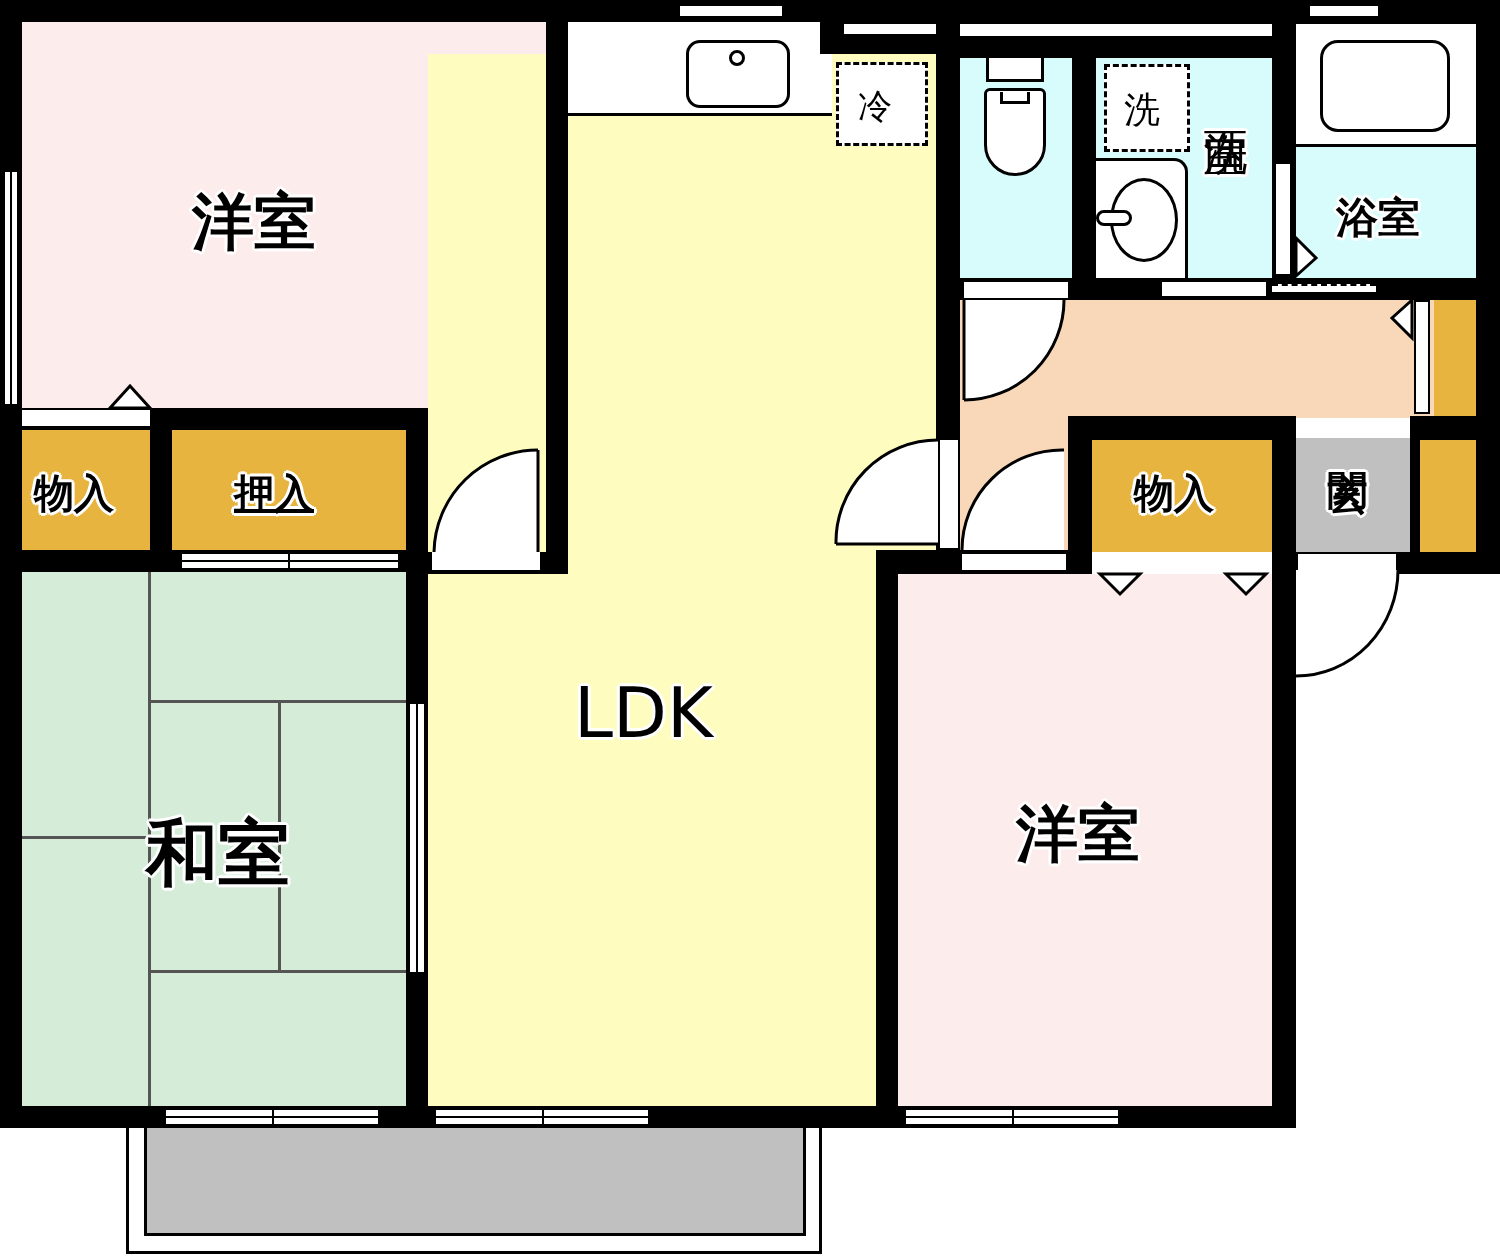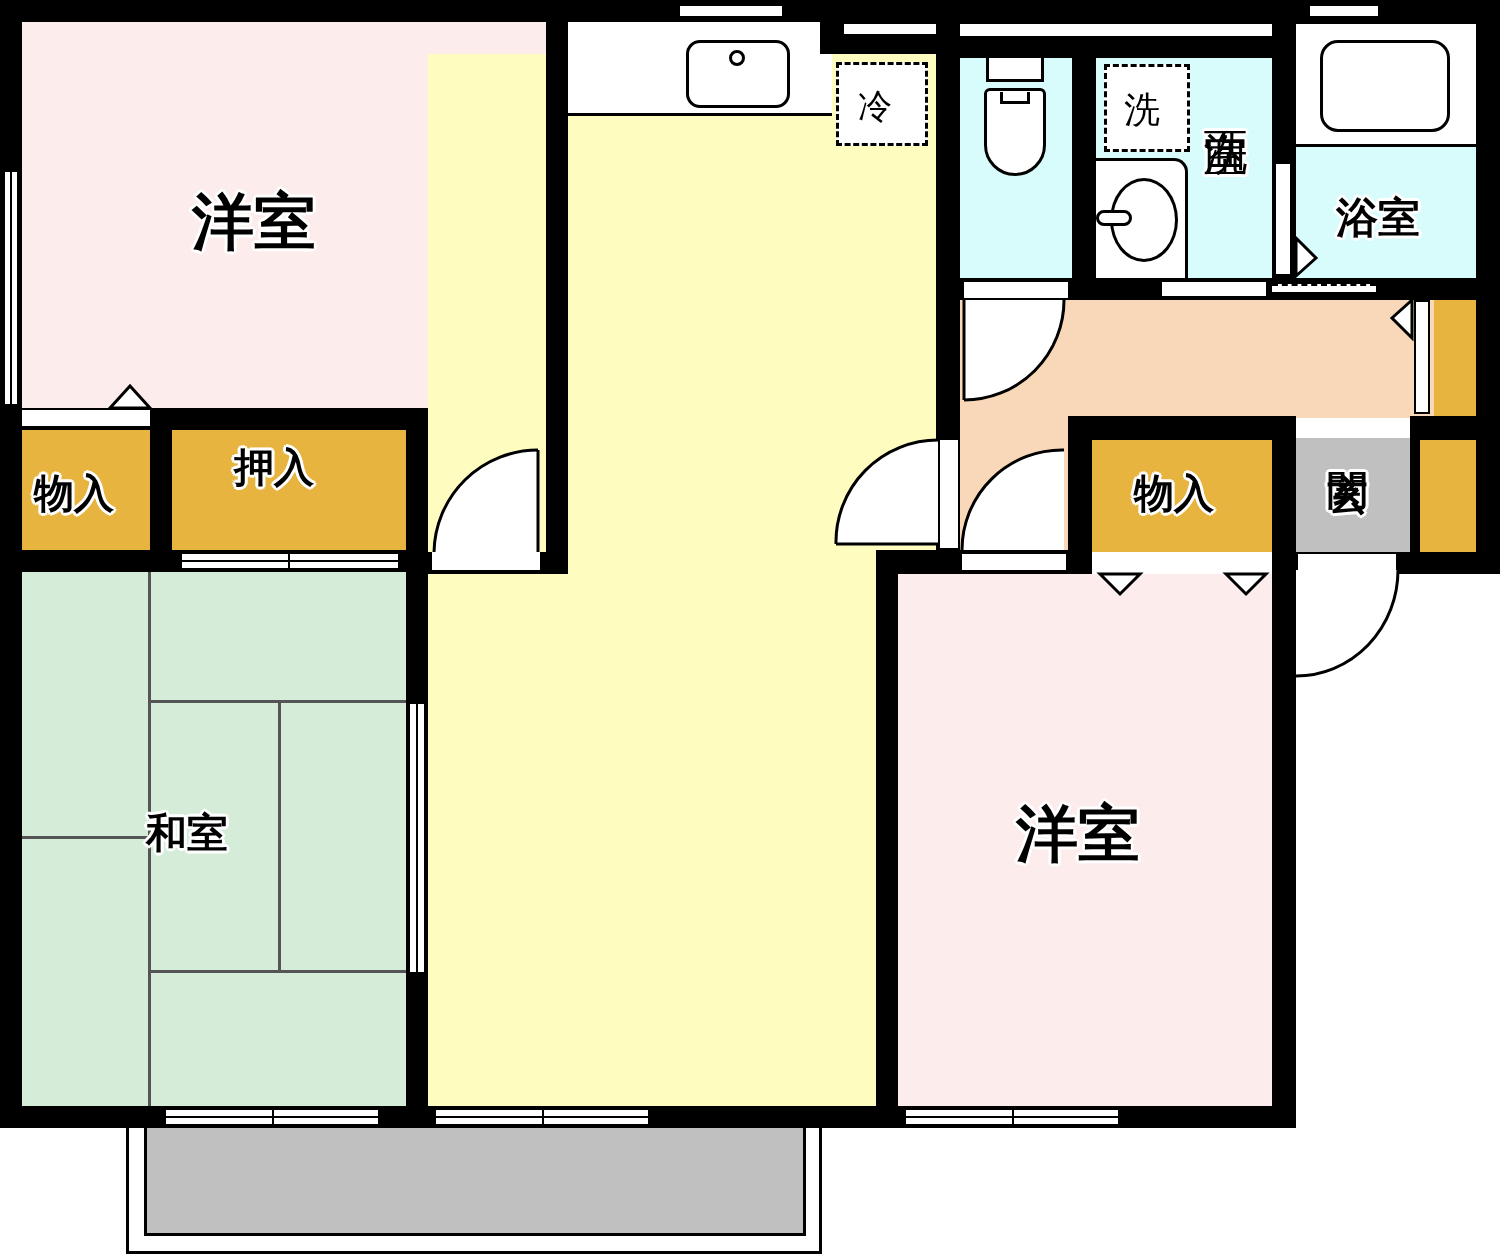--- a/index.html
+++ b/index.html
@@ -197,21 +197,22 @@
   </svg>
 
   <div class="abs" style="left:1298px;top:554px;width:98px;height:16px;background:#fff;"></div>
   <svg style="left:1294px;top:568px;" width="112" height="112">
     <path d="M2,2 L104,2 A102,108 0 0 1 2,108" fill="#fff" stroke="none"></path>
     <path d="M104,2 A102,106 0 0 1 2,108" fill="none" stroke="#000" stroke-width="3"></path>
   </svg>
 
   <div class="lbl" style="left:192px;top:180px;font-size:62px;">洋室</div>
   <div class="lbl" style="left:34px;top:466px;font-size:40px;">物入</div>
-  <div class="lbl" style="left:234px;top:440px;font-size:40px;">押入</div>
-  <div class="lbl" style="left:146px;top:806px;font-size:41px;">和室</div>
+  <div class="lbl" style="left:234px;top:466px;font-size:40px;text-decoration:underline;">押入</div>
+  <div class="lbl" style="left:146px;top:806px;font-size:72px;">和室</div>
+  <div class="lbl" style="left:574px;top:672px;font-size:70px;font-weight:normal;">LDK</div>
   <div class="lbl vlbl" style="left:1202px;top:96px;font-size:44px;font-weight:normal;line-height:48px;">洗面室</div>
   <div class="lbl" style="left:1336px;top:190px;font-size:42px;">浴室</div>
   <div class="lbl" style="left:1134px;top:466px;font-size:40px;">物入</div>
   <div class="lbl vlbl" style="left:1326px;top:440px;font-size:40px;line-height:44px;">玄関</div>
   <div class="lbl" style="left:1016px;top:792px;font-size:62px;">洋室</div>
 
 </div>
 
 </body></html>

